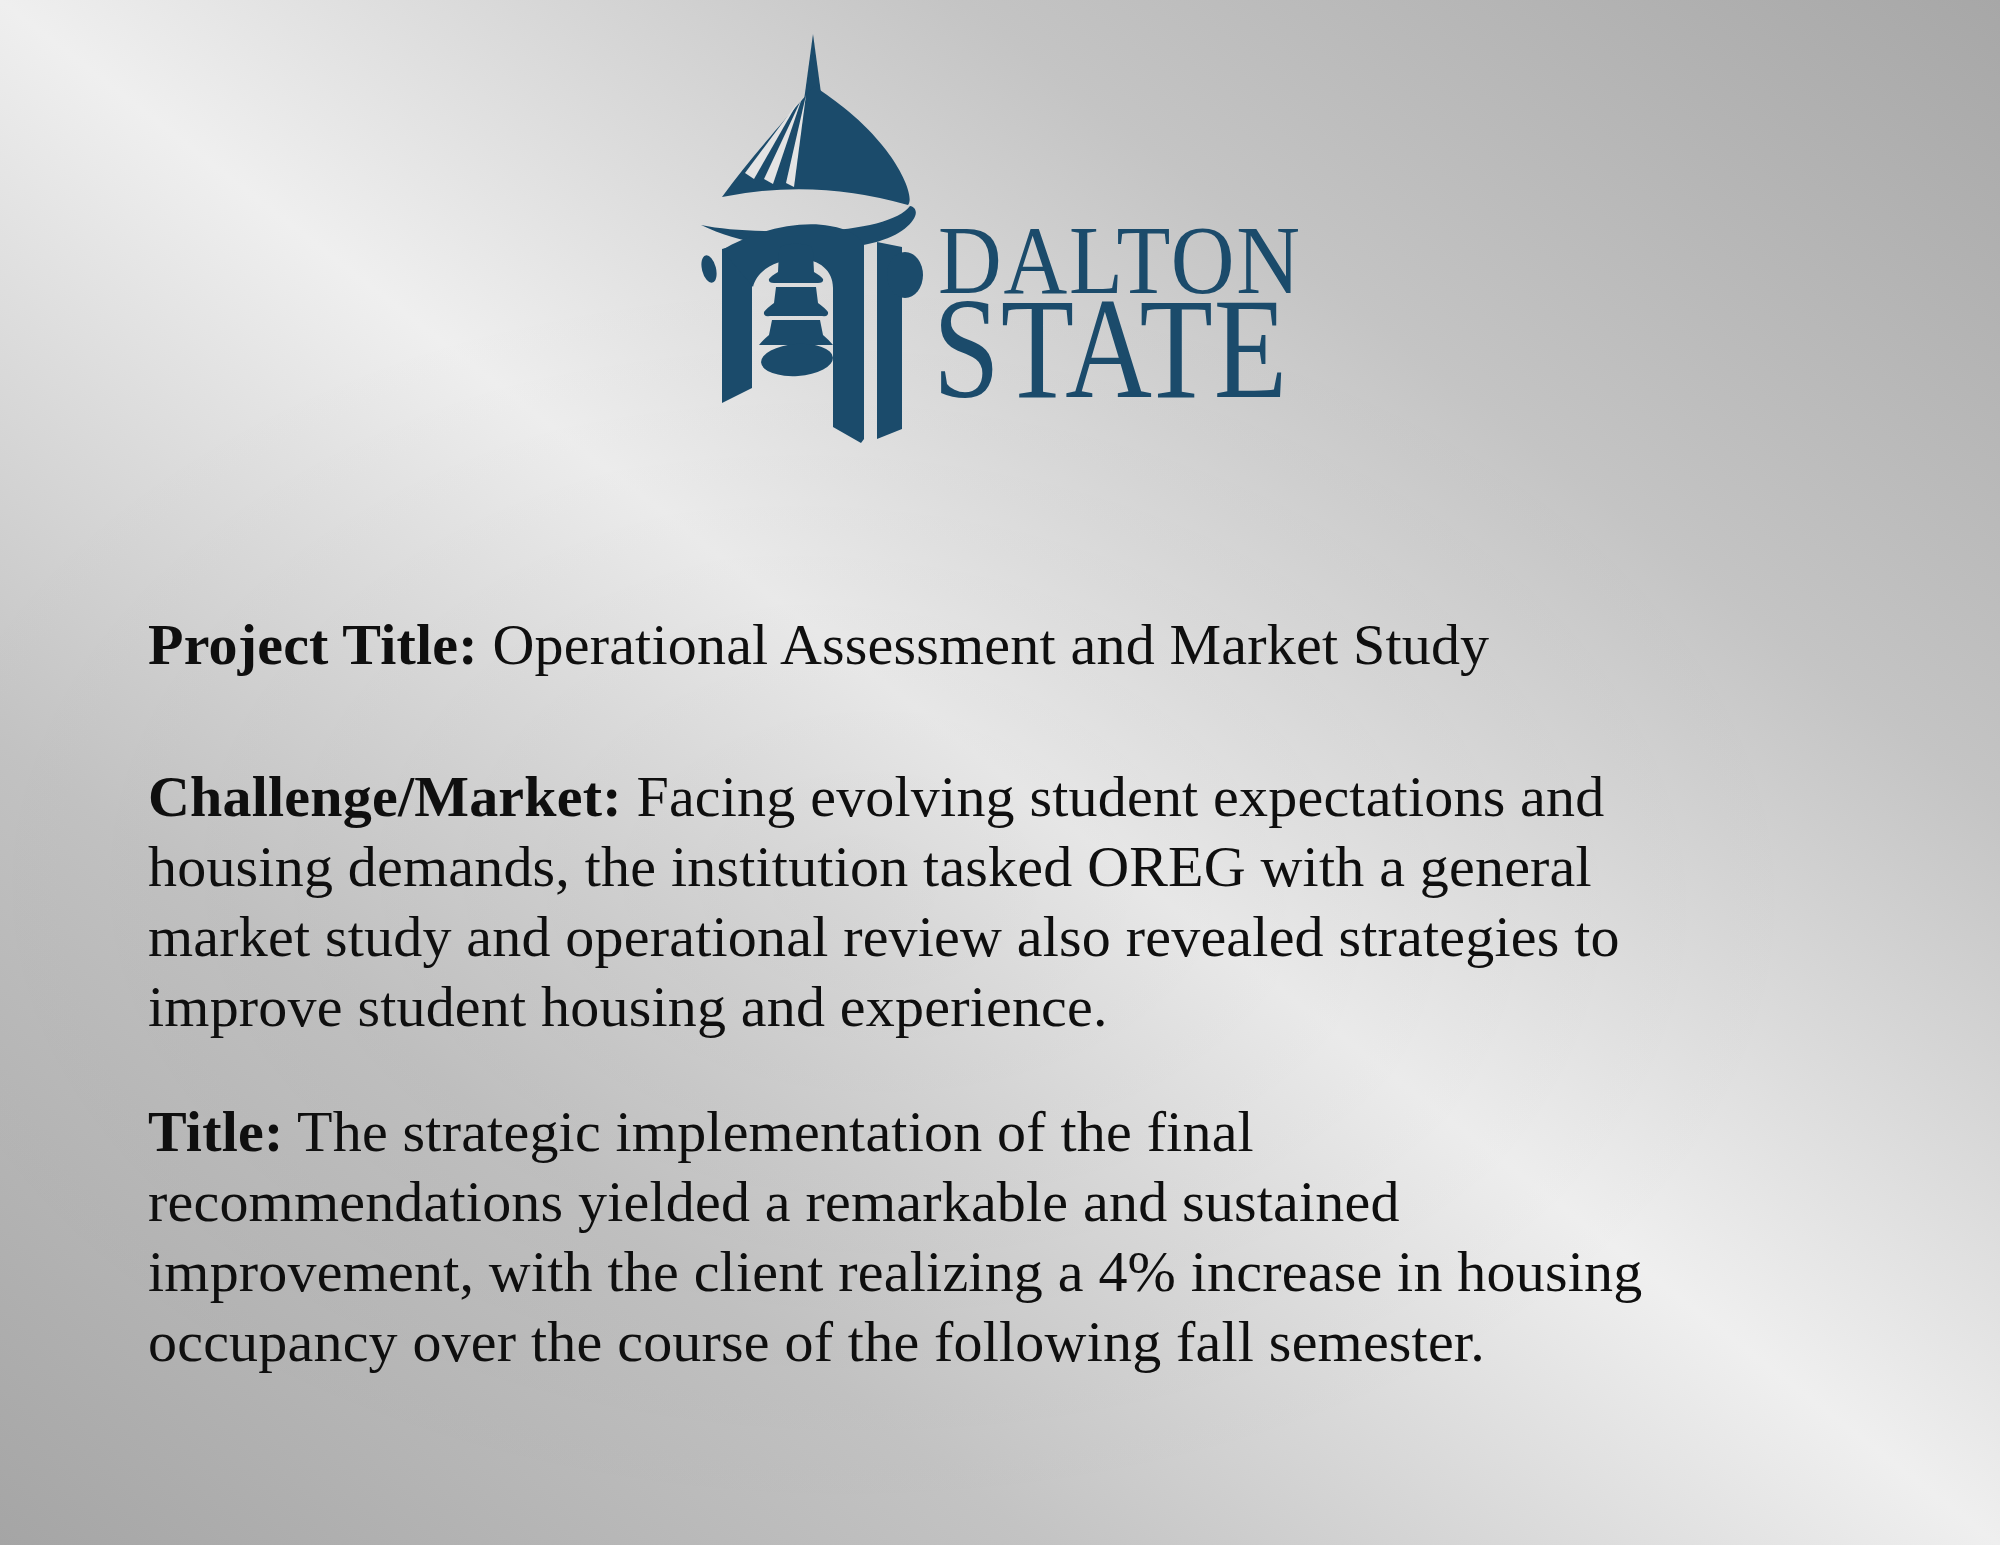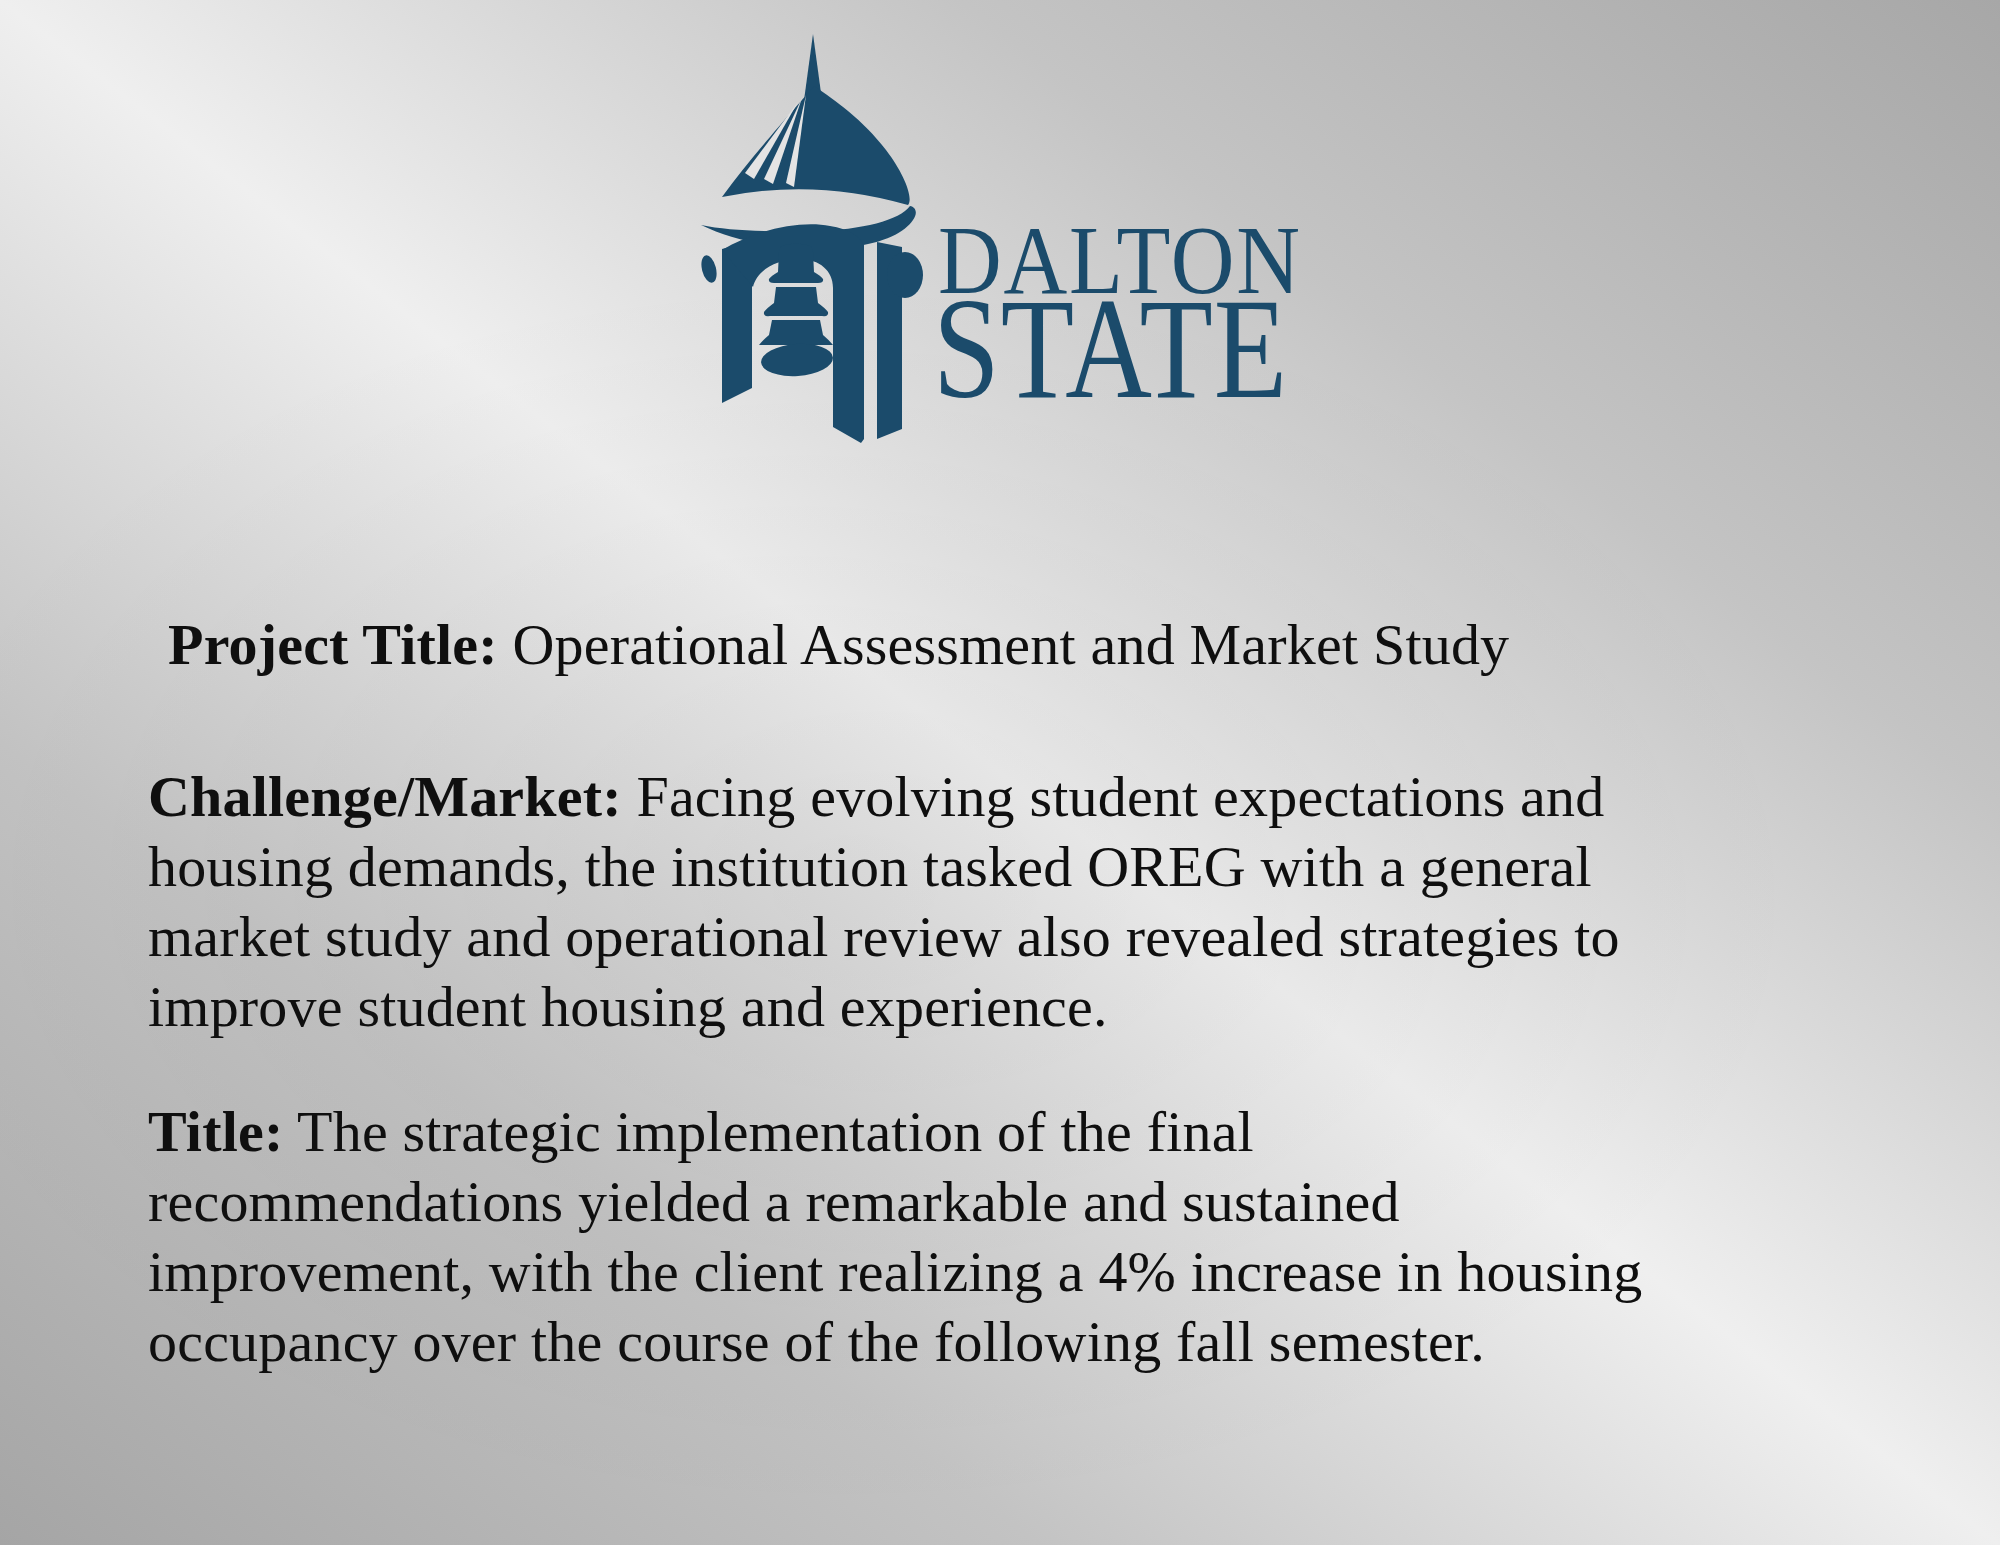--- a/index.html
+++ b/index.html
@@ -29,21 +29,21 @@
     position: absolute;
     left: 148px;
     width: 1780px;
     font-size: 58px;
     line-height: 70px;
     color: #0f0f0f;
     white-space: nowrap;
     letter-spacing: 0.2px;
   }
   .para strong { font-weight: bold; }
-  .para-1 { top: 610px; margin-left: 20px; }
+  .para-1 { top: 610px; }
   .para-2 { top: 762px; }
   .para-3 { top: 1097px; }
 </style>
 </head>
 <body>
 
 <div class="slide">
 
   <div class="logo">
 

